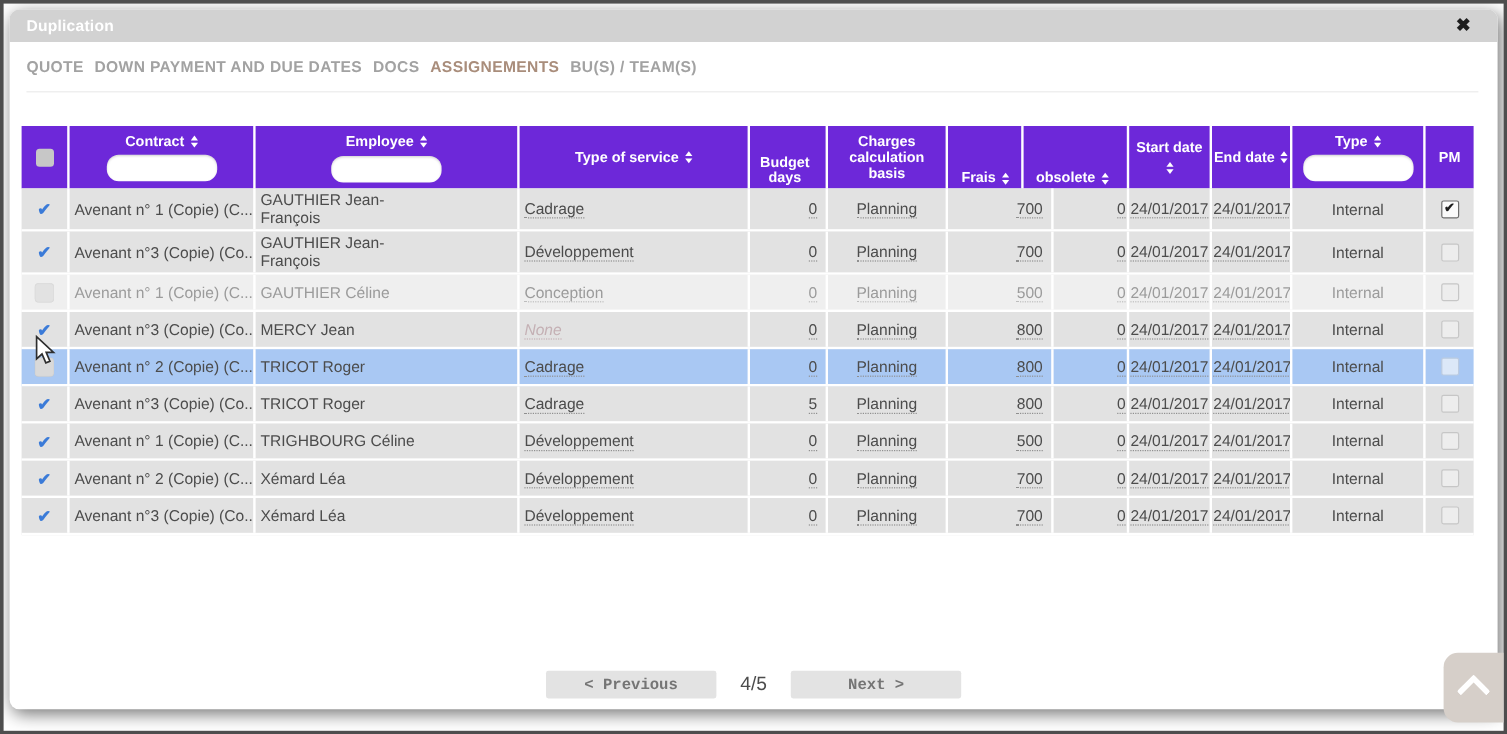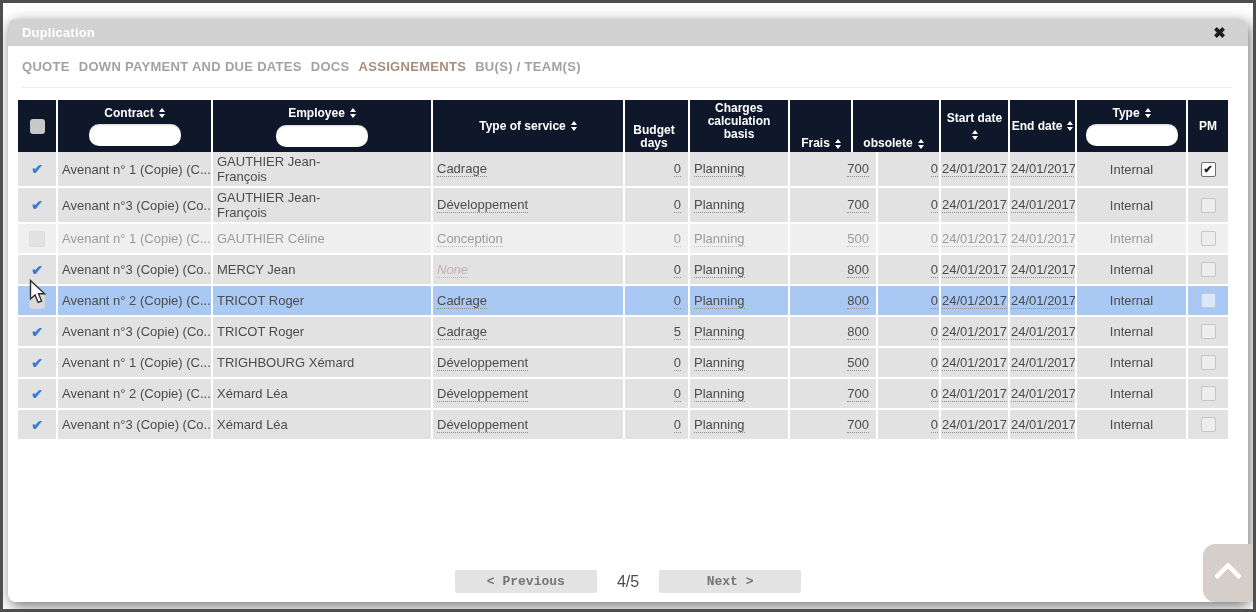--- a/index.html
+++ b/index.html
@@ -2,38 +2,38 @@
 <html><head>
 <meta charset="utf-8">
 <style>
   html,body{margin:0;padding:0;}
   body{
     width:1256px;height:612px;position:relative;overflow:hidden;
     background:#ffffff;border:3px solid #4e4e4e;box-sizing:border-box;
     font-family:"Liberation Sans",sans-serif;
   }
   .dialog{
-    position:absolute;left:5px;top:16px;width:1240px;height:583px;
+    position:absolute;left:5px;top:5px;width:1240px;height:583px;
     background:#fff;border-radius:8px;box-shadow:2px 4px 14px rgba(0,0,0,.55);
   }
   .titlebar{
     height:27px;background:#d2d2d2;border-radius:8px 8px 0 0;
     display:flex;align-items:center;padding:0 14px;
     color:#fff;font-weight:bold;font-size:13px;letter-spacing:.2px;
   }
   .close{margin-left:auto;color:#1d1d1d;font-size:15px;font-weight:bold;cursor:pointer;padding-right:8px;line-height:1;}
   .tabs{
     display:flex;align-items:center;gap:9px;margin:13px 16px 0 14px;padding-bottom:13px;
     border-bottom:1px solid #ececec;font-size:13px;font-weight:bold;color:#a2a2a2;letter-spacing:.3px;
   }
   .tab{cursor:pointer;white-space:nowrap;}
   .tab.active{color:#a98d7b;}
 
   .table{position:absolute;left:10px;top:81px;width:1210px;}
-  .thead{display:flex;background:#0f172a;}
+  .thead{display:flex;background:#6d28d9;margin-top:16px;}
   .hcell{
     box-sizing:border-box;border-right:2px solid #fff;min-height:52px;
     display:flex;flex-direction:column;align-items:center;justify-content:center;
     color:#fff;font-size:12px;font-weight:bold;text-align:center;padding:2px 2px;line-height:13px;
   }
   .hcell:last-child{border-right:none;}
   .hlabel{display:flex;align-items:center;justify-content:center;gap:5px;flex-wrap:wrap;}
   .hfilter{width:88px;height:20px;border:none;border-radius:10px;margin-top:4px;outline:none;box-shadow:inset 0 1px 2px rgba(0,0,0,.18);}
   .hbox{width:15px;height:15px;background:#c7c7c7;border-radius:3px;cursor:pointer;}
   .sort{display:inline-flex;flex-direction:column;align-items:center;cursor:pointer;}
@@ -47,21 +47,21 @@
   .tcell{
     box-sizing:border-box;border-right:2px solid #fff;display:flex;align-items:center;
     min-height:29px;padding:2px 4px;overflow:hidden;
   }
   .tcell:last-child{border-right:none;}
   .c-cb{width:40px;justify-content:center;}
   .c-contract{width:155px;white-space:nowrap;}
   .c-emp{width:220px;line-height:15px;}
   .c-serv{width:192px;}
   .c-bud{width:65px;justify-content:flex-end;padding-right:7px;}
-  .c-charge{width:100px;justify-content:flex-start;}
+  .c-charge{width:100px;justify-content:center;}
   .c-obs{width:88px;justify-content:flex-end;padding-right:7px;}
   .c-frais{width:63px;justify-content:flex-end;padding-right:1px;}
   .c-start{width:69px;padding-left:1px;padding-right:1px;}
   .c-end{width:67px;padding-left:1px;padding-right:1px;}
   .c-type{width:111px;justify-content:center;}
   .c-pm{width:40px;justify-content:center;}
 
   .edit{border-bottom:1px dotted #8f8f8f;cursor:pointer;}
   .trow.disabled .edit{border-bottom-color:#bdbdbd;cursor:default;}
   .none{font-style:italic;color:#c4b0b4;border-bottom:1px dotted #c4b0b4;}
@@ -431,21 +431,21 @@
           </div>
         </div>
         <div class="trow">
           <div class="tcell c-cb">
             <span class="check">✔</span>
           </div>
           <div class="tcell c-contract">
             <span>Avenant n° 1 (Copie) (C...</span>
           </div>
           <div class="tcell c-emp">
-            <span class="emp">TRIGHBOURG Xémard</span>
+            <span class="emp">TRIGHBOURG Céline</span>
           </div>
           <div class="tcell c-serv">
             <span class="edit">Développement</span>
           </div>
           <div class="tcell c-bud">
             <span class="edit">0</span>
           </div>
           <div class="tcell c-charge">
             <span class="edit">Planning</span>
           </div>

